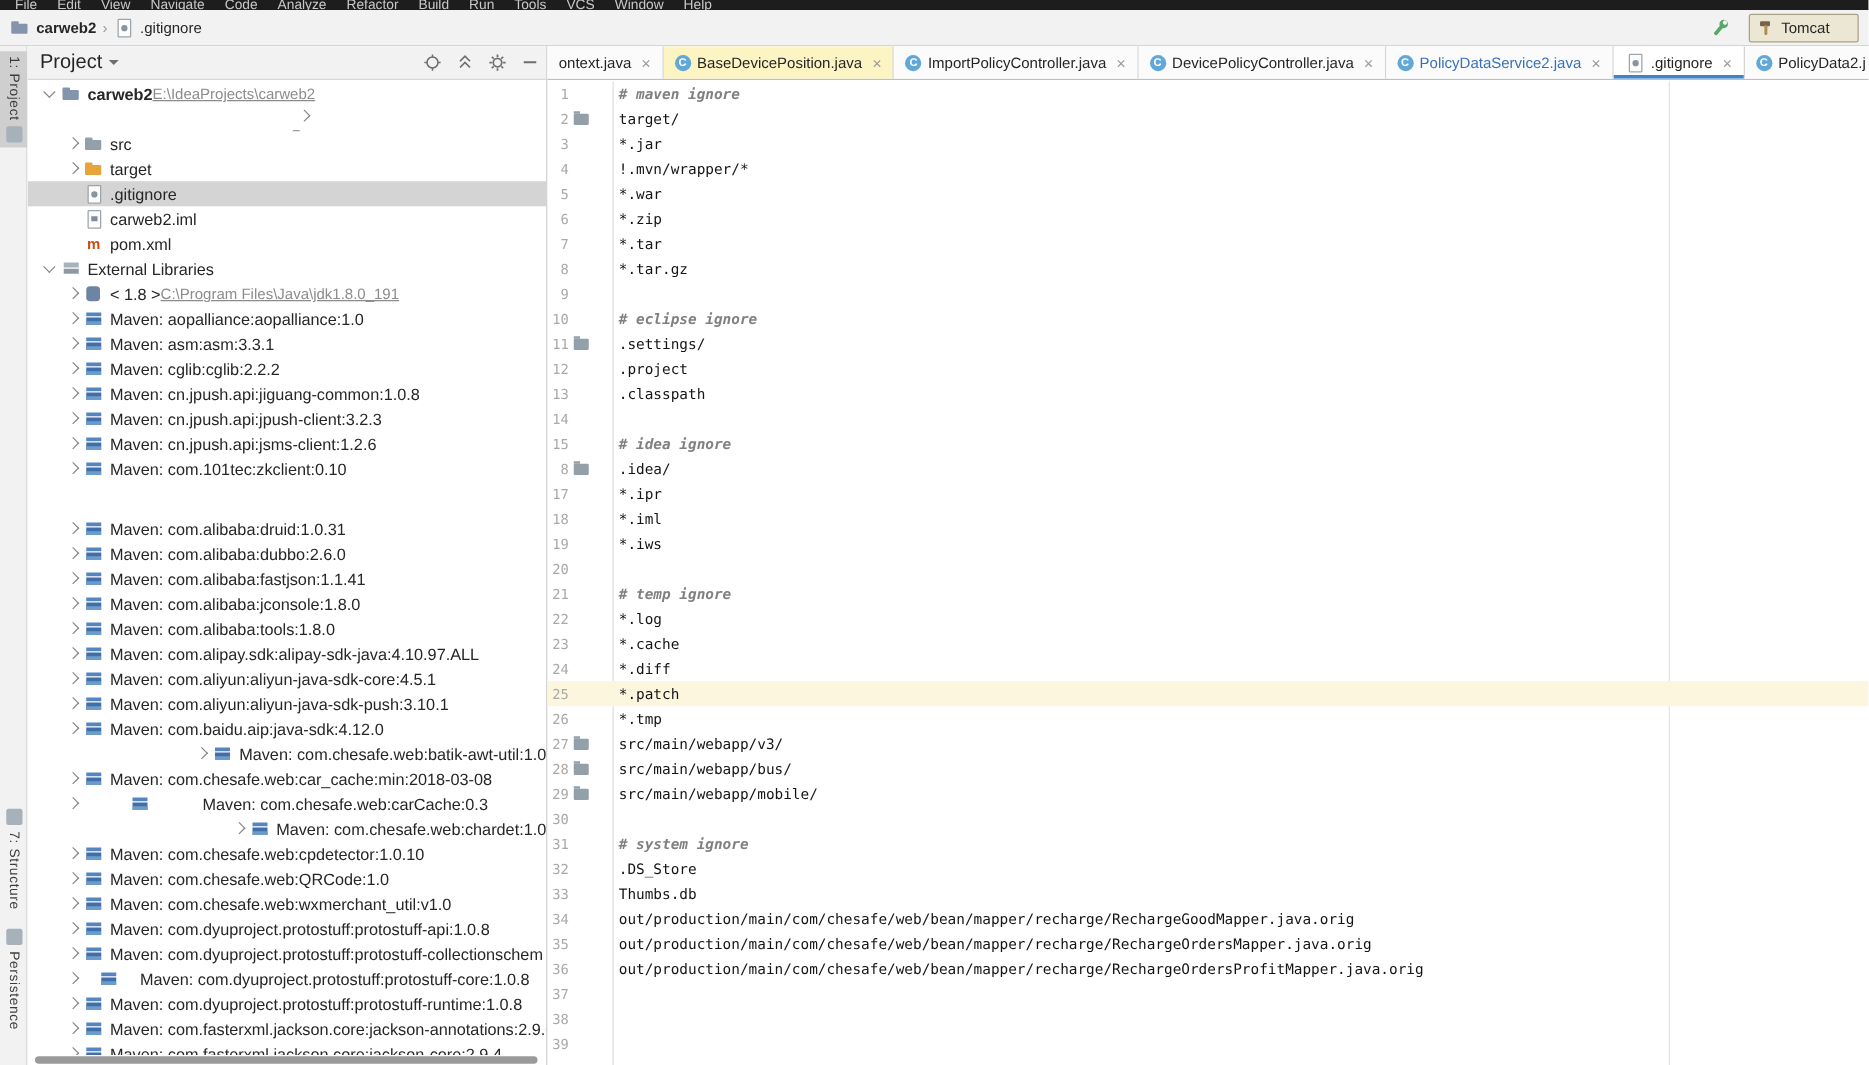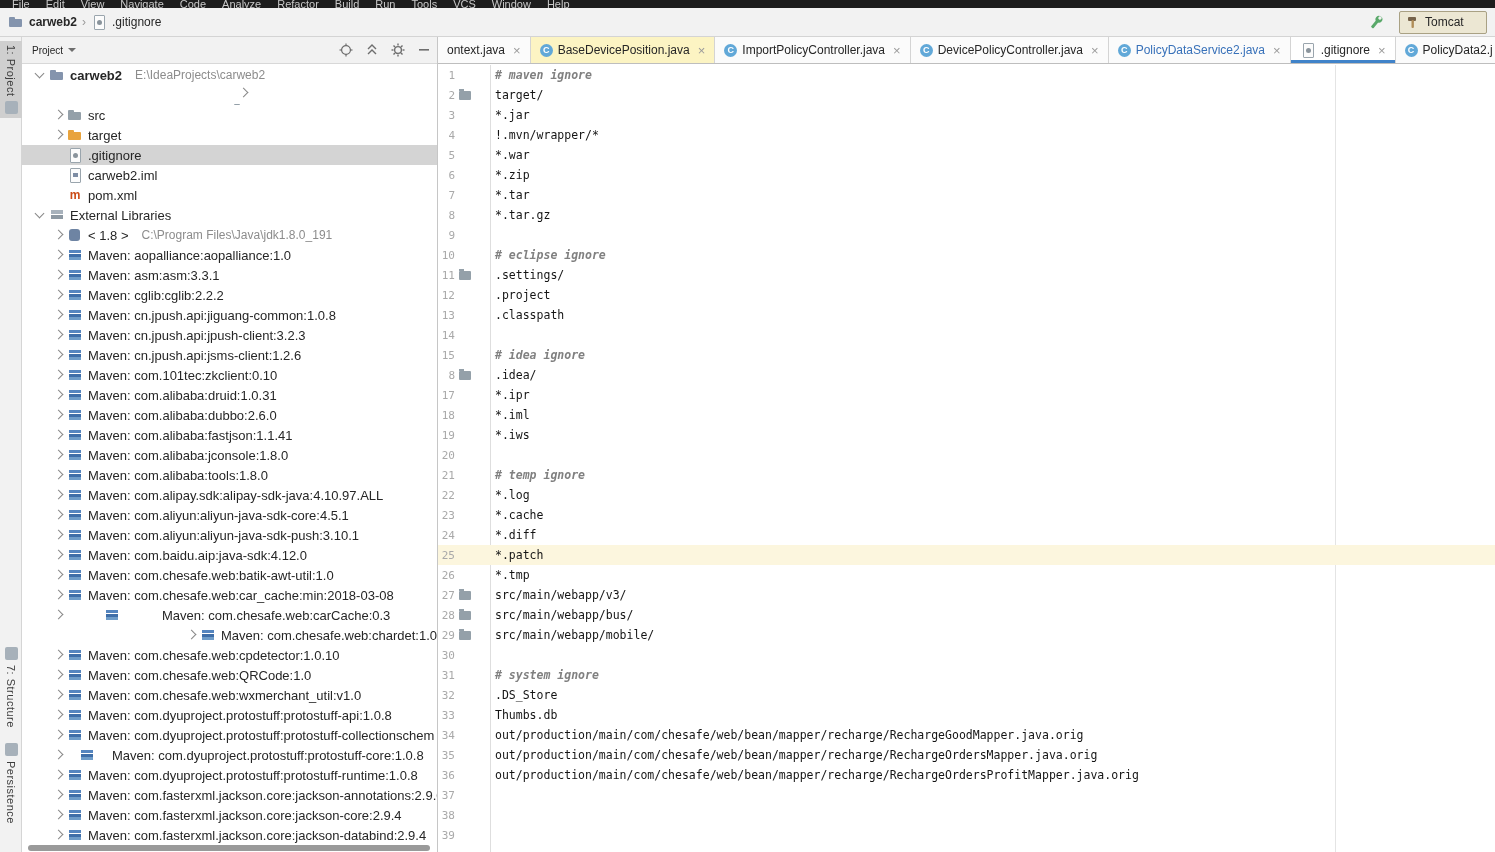--- a/index.html
+++ b/index.html
@@ -21,33 +21,33 @@
   .tool-btn{position:absolute;left:0;width:22px;display:flex;flex-direction:column;align-items:center;gap:5px;padding:4px 0;box-sizing:border-box;cursor:pointer;}
   .tool-btn .vlabel{writing-mode:vertical-rl;font-size:11px;color:#3c3c3c;letter-spacing:0.5px;white-space:nowrap;}
   .tool-btn.active{background:#cfcfcf;}
   .tbicon{width:13px;height:13px;background:#a7b1ba;border-radius:2px;flex:none;}
   .tb-project{top:4px;}
   .tb-structure{top:606px;}
   .tb-persistence{top:702px;}
 
   
   .project-panel{position:absolute;left:22px;top:37px;width:416px;height:815px;background:#fff;border-right:1px solid #c6c6c6;box-sizing:border-box;overflow:hidden;}
-  .panel-header{height:27px;background:#f2f2f2;border-bottom:1px solid #d8d8d8;display:flex;align-items:center;padding:0 6px 0 10px;box-sizing:border-box;font-size:10px;color:#262626;}
+  .panel-header{height:27px;background:#f2f2f2;border-bottom:1px solid #d8d8d8;display:flex;align-items:center;padding:0 6px 0 10px;box-sizing:border-box;font-size:16px;color:#262626;}
   .panel-caret{width:0;height:0;border-left:4px solid transparent;border-right:4px solid transparent;border-top:4px solid #6e6e6e;margin-left:5px;}
   .header-icons{margin-left:auto;display:flex;align-items:center;gap:11px;}
   .hicon{display:flex;align-items:center;justify-content:center;width:15px;height:15px;cursor:pointer;}
 
   .tree{position:absolute;left:0;top:28px;right:0;bottom:8px;overflow:hidden;font-size:13px;color:#262626;}
   .tree-row{height:20px;display:flex;align-items:center;white-space:nowrap;overflow:hidden;cursor:default;}
   .tree-row.selected{background:#d4d4d4;}
   .chev{width:17px;height:16px;flex:none;position:relative;}
   .chev.right::before{content:"";position:absolute;left:5px;top:4px;width:6px;height:6px;border-right:1.5px solid #878787;border-bottom:1.5px solid #878787;transform:rotate(-45deg);}
   .chev.down::before{content:"";position:absolute;left:4px;top:3px;width:6px;height:6px;border-right:1.5px solid #878787;border-bottom:1.5px solid #878787;transform:rotate(45deg);}
   .tlabel.bold{font-weight:bold;}
-  .thint{color:#8c8c8c;margin-left:13px;font-size:12px;}
+  .thint{color:#8c8c8c;margin-left:0;font-size:12px;text-decoration:underline;}
   .hscroll{position:absolute;left:6px;bottom:1px;width:402px;height:6px;background:#9a9a9a;border-radius:3px;}
 
   
   .ticon{width:16px;height:16px;flex:none;position:relative;margin-right:5px;display:flex;align-items:center;justify-content:center;font-family:"Liberation Sans",sans-serif;}
   .i-folder::before,.i-folder-project::before,.i-folder-excluded::before{content:"";position:absolute;left:1px;top:5px;width:13px;height:8px;background:#94a0a9;border-radius:1px;}
   .i-folder::after,.i-folder-project::after,.i-folder-excluded::after{content:"";position:absolute;left:1px;top:3px;width:6px;height:3px;background:#94a0a9;border-radius:1px 1px 0 0;}
   .i-folder-project::before{background:#8494ad;}
   .i-folder-project::after{background:#8494ad;}
   .i-folder-excluded::before{background:#e8a33d;}
   .i-folder-excluded::after{background:#e8a33d;}
@@ -269,21 +269,21 @@
         <div class="tree-row" style="padding-left: 28px;">
           <span class="chev right"></span>
           <span class="ticon i-maven-lib"></span>
           <span class="tlabel">Maven: cn.jpush.api:jsms-client:1.2.6</span>
         </div>
         <div class="tree-row" style="padding-left: 28px;">
           <span class="chev right"></span>
           <span class="ticon i-maven-lib"></span>
           <span class="tlabel">Maven: com.101tec:zkclient:0.10</span>
         </div>
-        <div class="tree-row" style="padding-left: 28px;">
+        <div class="tree-row" style="padding-left: 28px; margin-top: 28px;">
           <span class="chev right"></span>
           <span class="ticon i-maven-lib"></span>
           <span class="tlabel">Maven: com.alibaba:druid:1.0.31</span>
         </div>
         <div class="tree-row" style="padding-left: 28px;">
           <span class="chev right"></span>
           <span class="ticon i-maven-lib"></span>
           <span class="tlabel">Maven: com.alibaba:dubbo:2.6.0</span>
         </div>
         <div class="tree-row" style="padding-left: 28px;">
@@ -314,21 +314,21 @@
         <div class="tree-row" style="padding-left: 28px;">
           <span class="chev right"></span>
           <span class="ticon i-maven-lib"></span>
           <span class="tlabel">Maven: com.aliyun:aliyun-java-sdk-push:3.10.1</span>
         </div>
         <div class="tree-row" style="padding-left: 28px;">
           <span class="chev right"></span>
           <span class="ticon i-maven-lib"></span>
           <span class="tlabel">Maven: com.baidu.aip:java-sdk:4.12.0</span>
         </div>
-        <div class="tree-row" style="padding-left: 28px;">
+        <div class="tree-row" style="padding-left: 28px; justify-content: flex-end;">
           <span class="chev right"></span>
           <span class="ticon i-maven-lib"></span>
           <span class="tlabel">Maven: com.chesafe.web:batik-awt-util:1.0</span>
         </div>
         <div class="tree-row" style="padding-left: 28px;">
           <span class="chev right"></span>
           <span class="ticon i-maven-lib"></span>
           <span class="tlabel">Maven: com.chesafe.web:car_cache:min:2018-03-08</span>
         </div>
         <div class="tree-row" style="padding-left: 28px; gap: 37px;">

